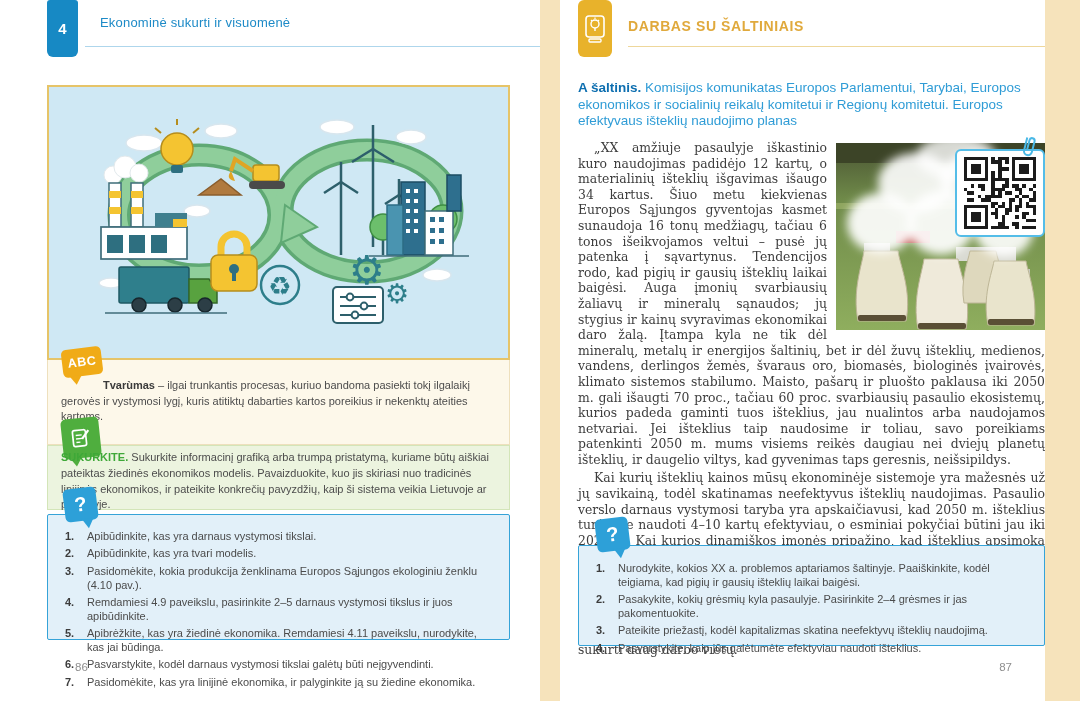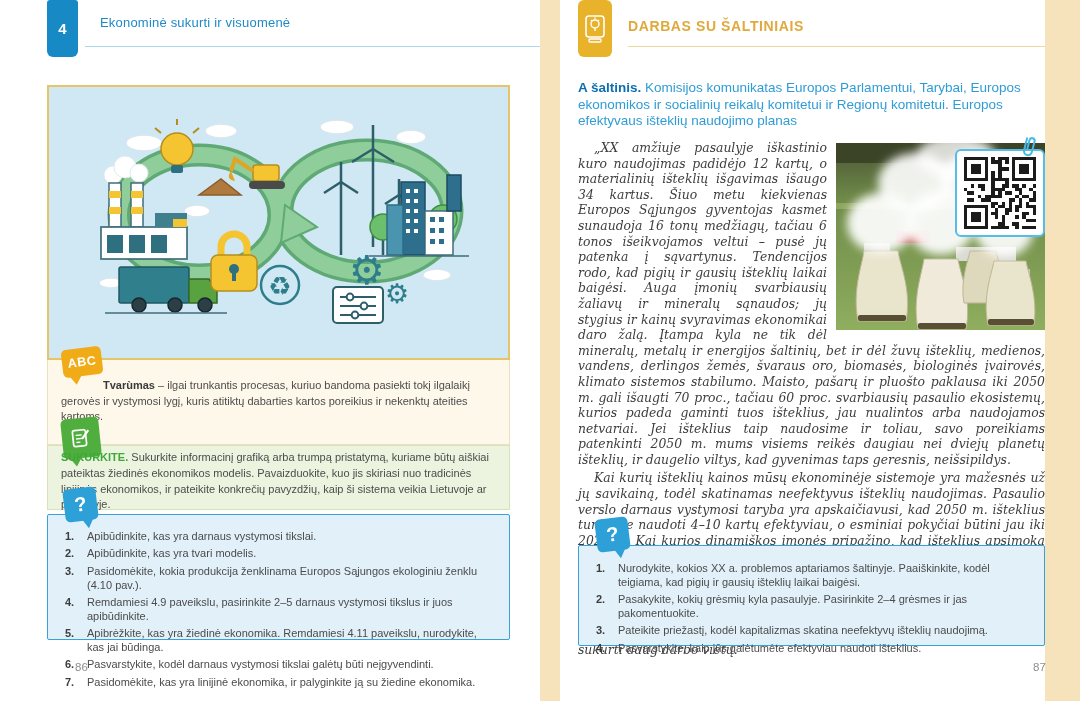--- a/index.html
+++ b/index.html
@@ -48,29 +48,29 @@
   .task-text{left:61px;top:450px;width:438px;font-size:11px;line-height:15.8px;color:#4c4c4c;}
   .task-label{font-weight:bold;color:#3ea838;}
   .qlist{display:flex;flex-direction:column;gap:3.6px;}
   .qlist-left{left:65px;top:530px;width:430px;}
   .qlist-right{left:596px;top:562px;width:434px;}
   .qrow{display:flex;font-size:11px;line-height:13.8px;color:#4b4b4b;}
   .qnum{font-weight:bold;color:#3c3c3c;flex:none;width:22px;}
   .qtext{flex:1;}
   .pageno{font-size:11.5px;color:#8f8f8f;margin-left:20px;}
   .pageno-left{left:55px;top:661px;}
-  .pageno-right{left:1013px;top:661px;width:35px;}
+  .pageno-right{left:957px;top:661px;width:35px;text-align:right;}
 
   
   .src-head{left:578px;top:80px;width:467px;font-size:13.5px;line-height:16.5px;}
   .src-label{font-weight:bold;color:#0e6fb0;text-align:center;}
   .src-text{color:#2f9cd6;}
   .body-text{left:578px;top:140px;width:467px;font-family:"DejaVu Serif",serif;font-size:12.4px;
              line-height:15.6px;color:#3d3d3d;text-align:justify;}
-  .body-text p{margin:0 0 3px 0;text-indent:16px;font-style:italic;}
+  .body-text p{margin:0 0 3px 0;text-indent:16px;}
   .photo-wrap{float:right;width:209px;height:187px;margin:3px 0 5px 9px;position:relative;}
   .photo-wrap svg{display:block;}
   .qr-box{position:absolute;top:6px;right:0;width:90px;height:88px;background:#fff;border:2px solid #54bde8;
           border-radius:6px;box-sizing:border-box;display:flex;align-items:center;justify-content:center;}
   .clip{position:absolute;top:-9px;right:8px;}
 </style>
 </head>
 <body>
 
 <div id="canvas">

